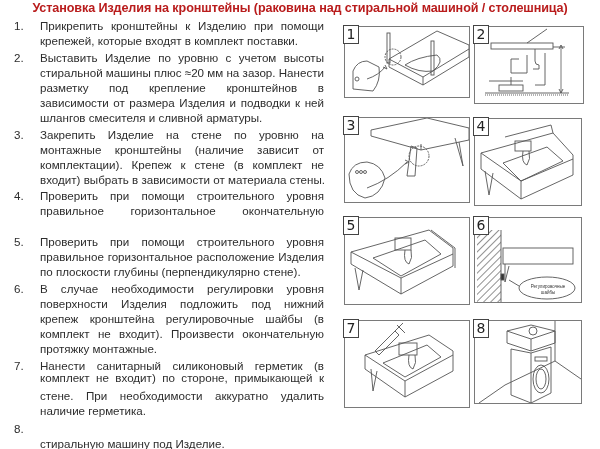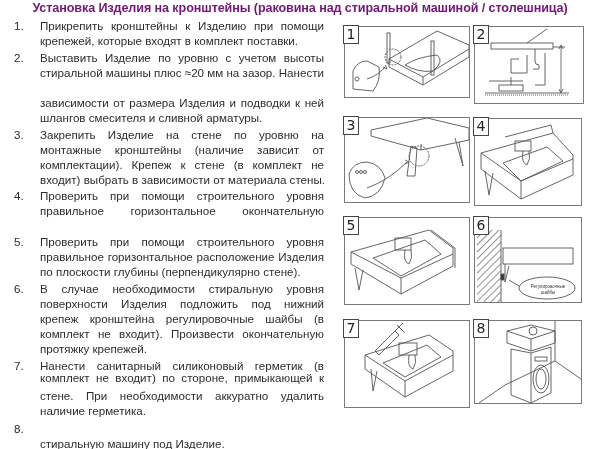--- a/index.html
+++ b/index.html
@@ -3,21 +3,21 @@
   <meta charset="utf-8">
   <style>
     html, body { margin: 0; padding: 0; background: #ffffff; }
     body {
       width: 600px; height: 449px; overflow: hidden; position: relative;
       font-family: "Liberation Sans", "DejaVu Sans", sans-serif;
       color: #2a2a2a;
     }
     .title {
       position: absolute; left: 0; top: 1px; width: 600px; text-align: center;
-      font-weight: bold; font-size: 12.6px; letter-spacing: -0.1px; color: #701a75;
+      font-weight: bold; font-size: 12.6px; letter-spacing: -0.1px; color: #b91c1c;
     }
     .steps {
       position: absolute; left: 0; top: 0; width: 600px; height: 449px;
     }
     .line {
       position: absolute; font-size: 11.6px; line-height: 15px; white-space: nowrap;
       color: #2d2d2d;
       text-align: center;
     }
     .num { position: absolute; left: 14px; font-size: 11.6px; line-height: 15px; color: #2d2d2d; }
@@ -43,44 +43,45 @@
 
 <div class="steps">
 
   <span class="num" style="top:18px">1.</span>
   <span class="line just" style="top:18px">Прикрепить кронштейны к Изделию при помощи</span>
   <span class="line plain" style="top:33px">крепежей, которые входят в комплект поставки.</span>
 
   <span class="num" style="top:50px">2.</span>
   <span class="line just" style="top:50px">Выставить Изделие по уровню с учетом высоты</span>
   <span class="line just" style="top:65px">стиральной машины плюс ≈20 мм на зазор. Нанести</span>
+  <span class="line just" style="top:80px">разметку под крепление кронштейнов в</span>
   <span class="line just" style="top:95px">зависимости от размера Изделия и подводки к ней</span>
   <span class="line plain" style="top:110px">шлангов смесителя и сливной арматуры.</span>
 
   <span class="num" style="top:127px">3.</span>
   <span class="line just" style="top:127px">Закрепить Изделие на стене по уровню на</span>
   <span class="line just" style="top:142px">монтажные кронштейны (наличие зависит от</span>
   <span class="line just" style="top:157px">комплектации). Крепеж к стене (в комплект не</span>
   <span class="line plain" style="top:172px">входит) выбрать в зависимости от материала стены.</span>
 
   <span class="num" style="top:188px">4.</span>
   <span class="line just" style="top:188px">Проверить при помощи строительного уровня</span>
   <span class="line just" style="top:203px">правильное горизонтальное окончательную</span>
 
   <span class="num" style="top:234px">5.</span>
   <span class="line just" style="top:234px">Проверить при помощи строительного уровня</span>
   <span class="line just" style="top:249px">правильное горизонтальное расположение Изделия</span>
   <span class="line plain" style="top:264px">по плоскости глубины (перпендикулярно стене).</span>
 
   <span class="num" style="top:281px">6.</span>
-  <span class="line just" style="top:281px">В случае необходимости стиральную уровня</span>
+  <span class="line just" style="top:281px">В случае необходимости регулировки уровня</span>
   <span class="line just" style="top:296px">поверхности Изделия подложить под нижний</span>
   <span class="line just" style="top:311px">крепеж кронштейна регулировочные шайбы (в</span>
   <span class="line just" style="top:326px">комплект не входит). Произвести окончательную</span>
-  <span class="line plain" style="top:341px">протяжку крепежей.</span>
+  <span class="line plain" style="top:341px">протяжку монтажные.</span>
 
   <span class="num" style="top:358px">7.</span>
   <span class="line just" style="top:358px">Нанести санитарный силиконовый герметик (в</span>
   <span class="line just" style="top:370px">комплект не входит) по стороне, примыкающей к</span>
   <span class="line just" style="top:388px">стене. При необходимости аккуратно удалить</span>
   <span class="line plain" style="top:403px">наличие герметика.</span>
 
   <span class="num" style="top:421px">8.</span>
   <span class="line plain" style="top:436px">стиральную машину под Изделие.</span>
 </div>

